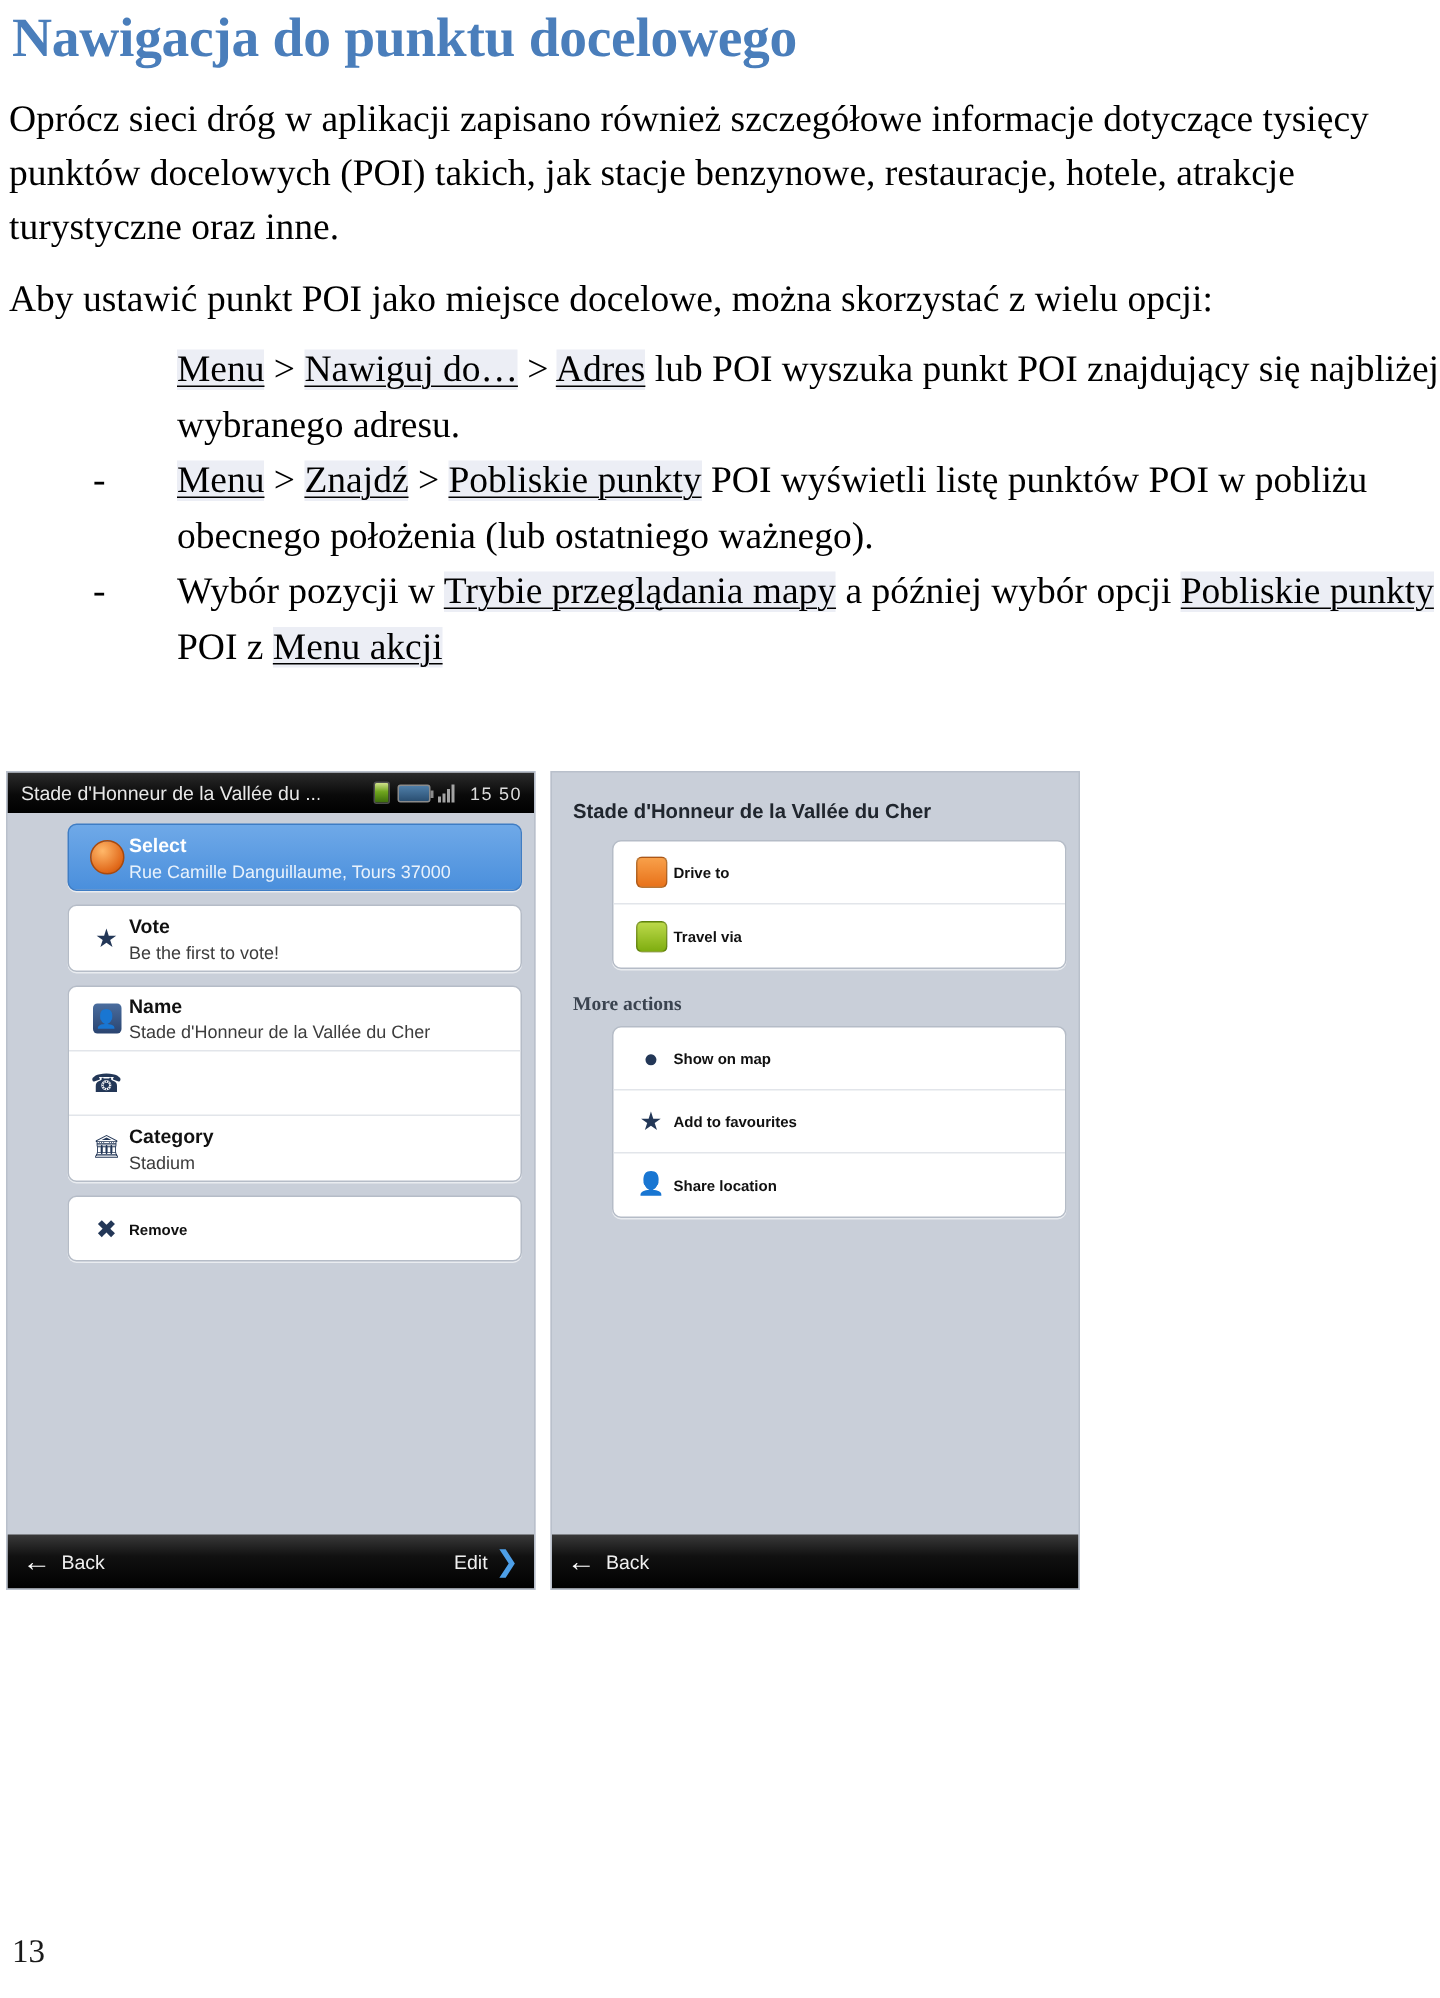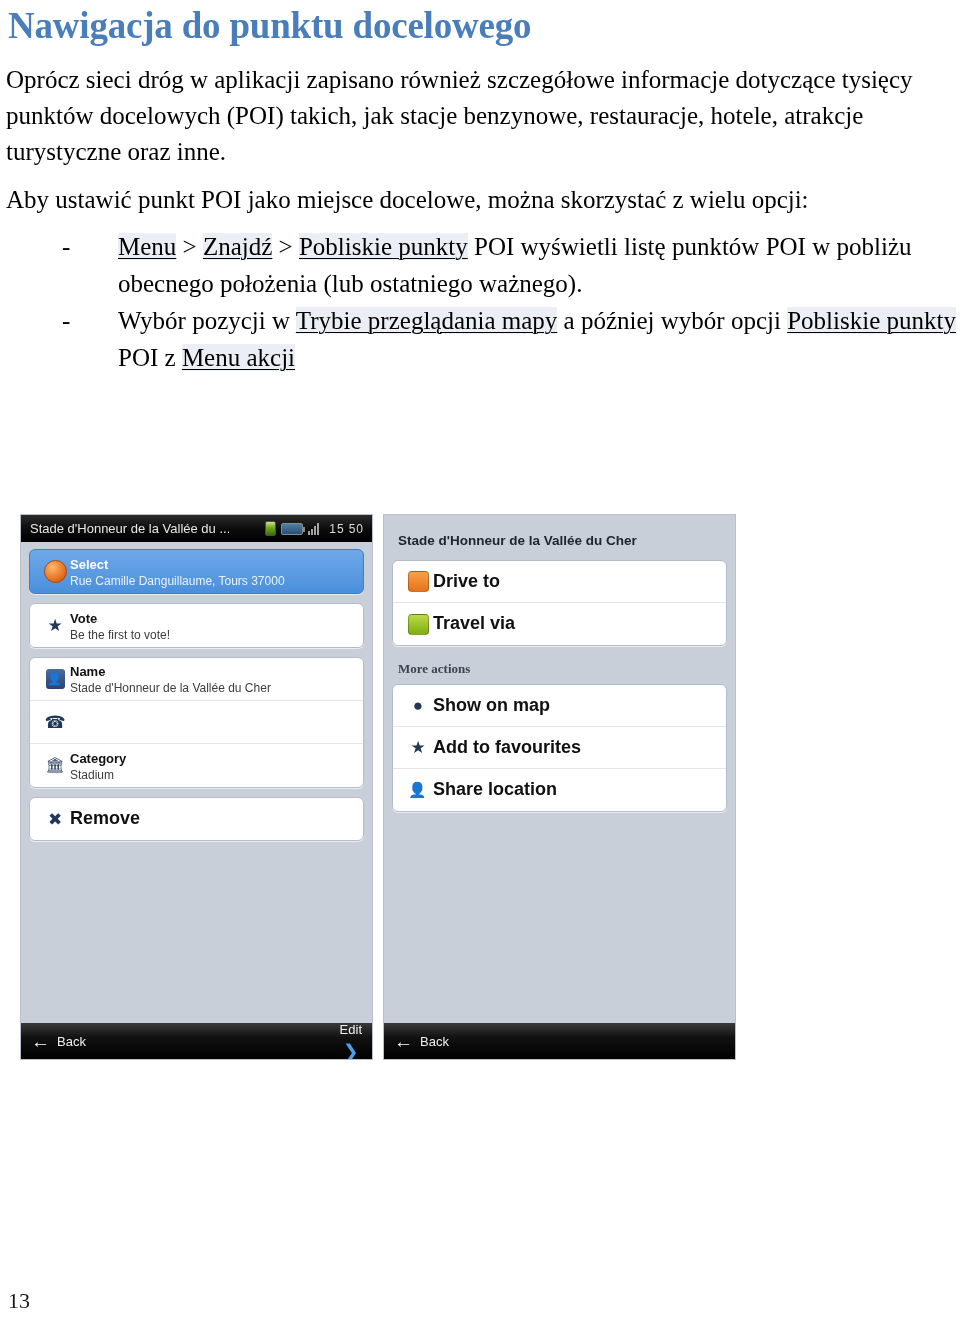--- a/index.html
+++ b/index.html
@@ -50,21 +50,21 @@
     text-decoration:underline;
     text-decoration-thickness:1px;
     text-underline-offset:3px;
     background:#eceef5;
     color:#000;
   }
 
   
   .shots {
     position:absolute;
-    left:20px;
+    left:4px;
     top:514px;
     width:716px;
     height:546px;
   }
   .phone {
     position:absolute;
     top:0;
     height:546px;
     background:#c9cfd9;
     border:1px solid #b9c0cb;
@@ -116,20 +116,21 @@
   
   .pbody { position:relative; height:492px; padding:7px 8px 0 8px; }
 
   .card {
     background:#ffffff;
     border:1px solid #b5bcc7;
     border-radius:6px;
     overflow:hidden;
     margin-bottom:9px;
     box-shadow:0 1px 0 rgba(255,255,255,.6);
+    margin-left:32px;
   }
   .card.sel {
     background:linear-gradient(#6fa9e8,#4a8fdc);
     border-color:#3f7dc4;
   }
   .row {
     display:flex; align-items:center;
     min-height:43px;
     padding:4px 10px;
     border-bottom:1px solid #e2e5ea;
@@ -143,21 +144,21 @@
     line-height:16px;
   }
   .r-sub {
     font-family:"Liberation Sans", sans-serif;
     font-size:12px; color:#3d3d3d; line-height:16px;
     white-space:nowrap; overflow:hidden;
   }
   .card.sel .r-title { color:#ffffff; }
   .card.sel .r-sub   { color:#e9f2fc; }
   .row.single { min-height:42px; }
-  .row.single .r-title { font-size:18px; }
+  .row.single .r-title { font-size:10px; }
 
   .grouphead {
     font-family:Liberation Serif, serif;
     font-size:13px; font-weight:bold; color:#3b4450;
     padding:6px 4px 7px 6px;
   }
   .pagehead {
     font-family:"Liberation Sans", sans-serif;
     font-size:13.5px; font-weight:bold; color:#20262e;
     padding:11px 4px 12px 6px;
@@ -188,21 +189,21 @@
     position:absolute; left:0; right:0; bottom:0;
     height:36px;
     background:linear-gradient(#3a3a3a,#111 40%,#000);
     display:flex; align-items:center;
     padding:0 10px;
     color:#f0f0f0;
     font-family:"Liberation Sans", sans-serif;
     font-size:13px;
   }
   .bb-left { display:flex; align-items:center; gap:7px; }
-  .bb-right { margin-left:auto; display:flex; align-items:center; gap:5px;flex-direction:column; }
+  .bb-right { margin-left:auto; display:flex; align-items:center; gap:5px; }
   .arrow-l { font-size:19px; line-height:1; color:#fff; }
   .arrow-r { font-size:19px; line-height:1; color:#4d9fe8; }
 
   
   .folio {
     position:absolute;
     left:8px; top:1288px;
     font-size:22px;
     font-family:"Liberation Serif", serif;
     color:#1a1a1a;
@@ -214,20 +215,24 @@
 <div class="doc">
 
   <h1 class="page-title">Nawigacja do punktu docelowego</h1>
 
   <p class="para">Oprócz sieci dróg w aplikacji zapisano również szczegółowe informacje dotyczące tysięcy punktów docelowych (POI) takich, jak stacje benzynowe, restauracje, hotele, atrakcje turystyczne oraz inne.</p>
 
   <p class="para tight">Aby ustawić punkt POI jako miejsce docelowe, można skorzystać z wielu opcji:</p>
 
   <div class="indent-block">
 
+    <div class="ind-line">
+      <span class="dash"></span>
+      <span class="lnk">Menu</span><span> &gt; </span><span class="lnk">Nawiguj do…</span><span> &gt; </span><span class="lnk">Adres</span><span> lub POI wyszuka punkt POI znajdujący się najbliżej wybranego adresu.</span>
+    </div>
 
     <div class="ind-line hang">
       <span class="dash">-</span>
       <span class="lnk">Menu</span><span> &gt; </span><span class="lnk">Znajdź</span><span> &gt; </span><span class="lnk">Pobliskie punkty</span><span> POI wyświetli listę punktów POI w pobliżu obecnego położenia (lub ostatniego ważnego).</span>
     </div>
 
     <div class="ind-line hang">
       <span class="dash">-</span>
       <span>Wybór pozycji w </span><span class="lnk">Trybie przeglądania mapy</span><span> a później wybór opcji </span><span class="lnk">Pobliskie punkty</span><span> POI z </span><span class="lnk">Menu akcji</span>
     </div>

